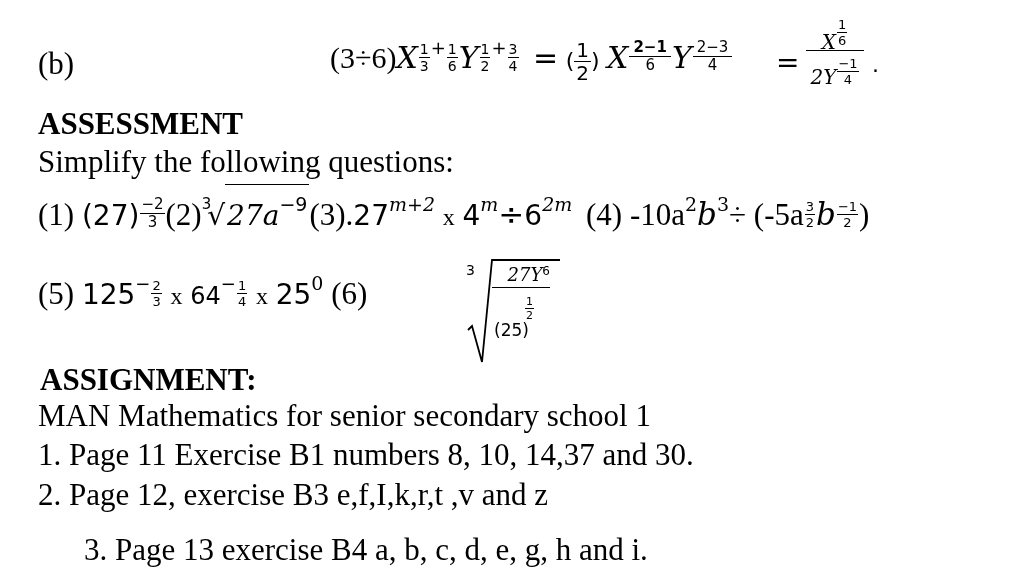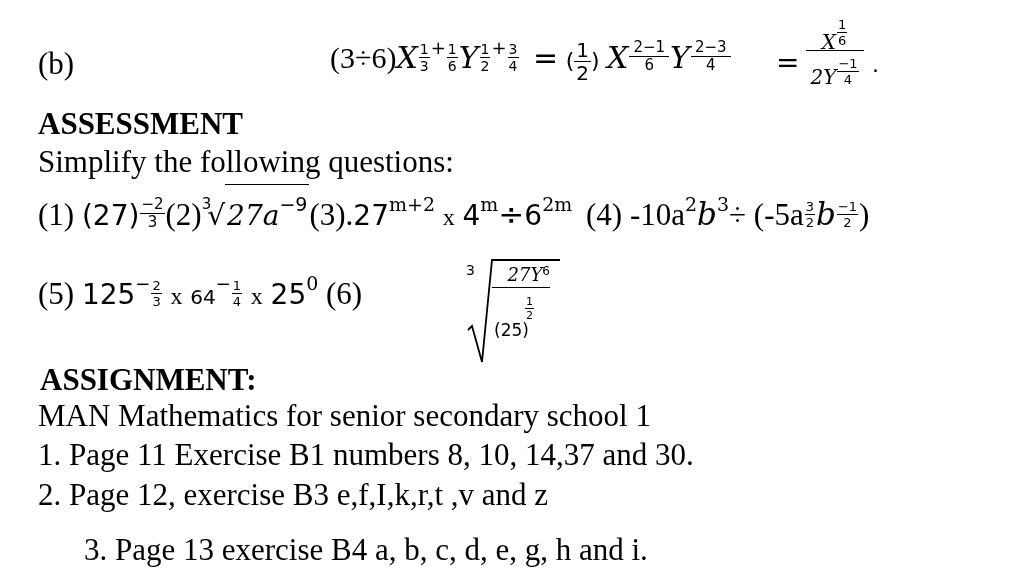--- a/index.html
+++ b/index.html
@@ -12,21 +12,21 @@
   .heading { font-weight:bold; font-size:31px; }
 
   
   .frac { display:inline-flex; flex-direction:column; align-items:center; vertical-align:middle; line-height:1; font-family:"DejaVu Sans",sans-serif; font-style:normal; }
   .frac .n { border-bottom:1.6px solid #000; padding:0 2px 1px; }
   .frac .d { padding:1px 2px 0; }
   .supfrac { display:inline-flex; flex-direction:column; align-items:center; font-size:14px; line-height:1; font-family:"DejaVu Sans",sans-serif; font-style:normal; position:relative; top:-14px; margin:0 1px; }
   .supfrac .n { border-bottom:1.4px solid #000; padding:0 1px 1px; }
   .supfrac .d { padding:1px 1px 0; }
   .plus-small { font-size:18px; position:relative; top:-14px; font-family:"DejaVu Sans",sans-serif; font-style:normal; }
-  .exp { font-family:"DejaVu Serif",serif; font-size:19px; position:relative; top:-14px; }
+  .exp { font-family:"DejaVu Serif",serif; font-style:italic; font-size:19px; position:relative; top:-14px; }
   .radical { display:inline-block; position:relative; }
   .radical .bar { border-top:1.8px solid #000; padding:12px 2px; }
   .idx { font-family:"DejaVu Sans",sans-serif; font-style:normal; font-size:15px; position:relative; top:-16px; margin-right:-4px; }
 </style>
 </head>
 <body>
 
 <div class="abs tnr line" style="left:38px; top:46px;">(b)</div>
 
 <div class="abs line" style="left:330px; top:40px; font-size:30px;">
@@ -42,21 +42,21 @@
     </span><span class="plus-small">+</span><span class="supfrac">
       <span class="n">3</span>
       <span class="d">4</span>
     </span>
   <span class="mnum" style="margin-left:6px;">=</span>
   <span class="mnum" style="font-size:22px;">(</span><span class="frac" style="font-size:20px;">
       <span class="n">1</span>
       <span class="d">2</span>
     </span><span class="mnum" style="font-size:22px;">)</span>
   <span class="math">X</span><span class="supfrac" style="font-size:15px; top:-16px;">
-      <span class="n" style="padding:0 4px 1px;">2−1</span>
+      <span class="n" style="padding:0 4px 1px;font-weight:bold;">2−1</span>
       <span class="d">6</span>
     </span><span class="math">Y</span><span class="supfrac" style="font-size:15px; top:-16px;">
       <span class="n" style="padding:0 4px 1px;">2−3</span>
       <span class="d">4</span>
     </span>
 </div>
 
 <div class="abs" style="left:776px; top:46px; font-size:28px;"><span class="mnum">=</span></div>
 
 <div class="abs" style="left:806px; top:12px; width:58px; display:flex; flex-direction:column; align-items:center;">
@@ -97,21 +97,21 @@
     </span><span class="tnr">)</span>
 </div>
 
 <div class="abs line" style="left:38px; top:276px;">
   <span class="tnr">(5)</span>
   <span class="mnum" style="font-size:28px;">125</span><span class="plus-small">−</span><span class="supfrac" style="font-size:13px;">
       <span class="n">2</span>
       <span class="d">3</span>
     </span>
   <span class="tnr" style="font-size:24px;">x</span>
-  <span class="mnum" style="font-size:20px;">64</span><span class="plus-small">−</span><span class="supfrac" style="font-size:13px;">
+  <span class="mnum" style="font-size:24px;">64</span><span class="plus-small">−</span><span class="supfrac" style="font-size:13px;">
       <span class="n">1</span>
       <span class="d">4</span>
     </span>
   <span class="tnr" style="font-size:24px;">x</span>
   <span class="mnum" style="font-size:28px;">25</span><span class="exp" style="font-style:normal;">0</span>
   <span class="tnr">(6)</span>
 </div>
 
 <div class="abs" style="left:462px; top:258px; width:100px; height:110px;">
   <span class="abs mnum" style="left:4px; top:4px; font-size:14px;">3</span>

